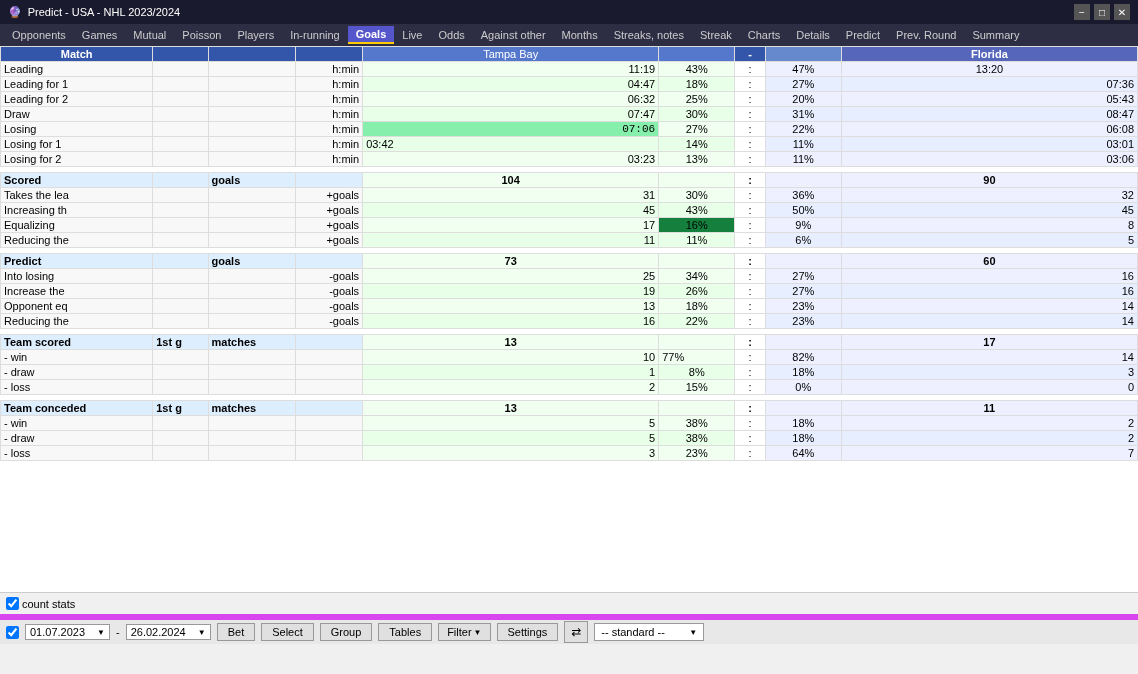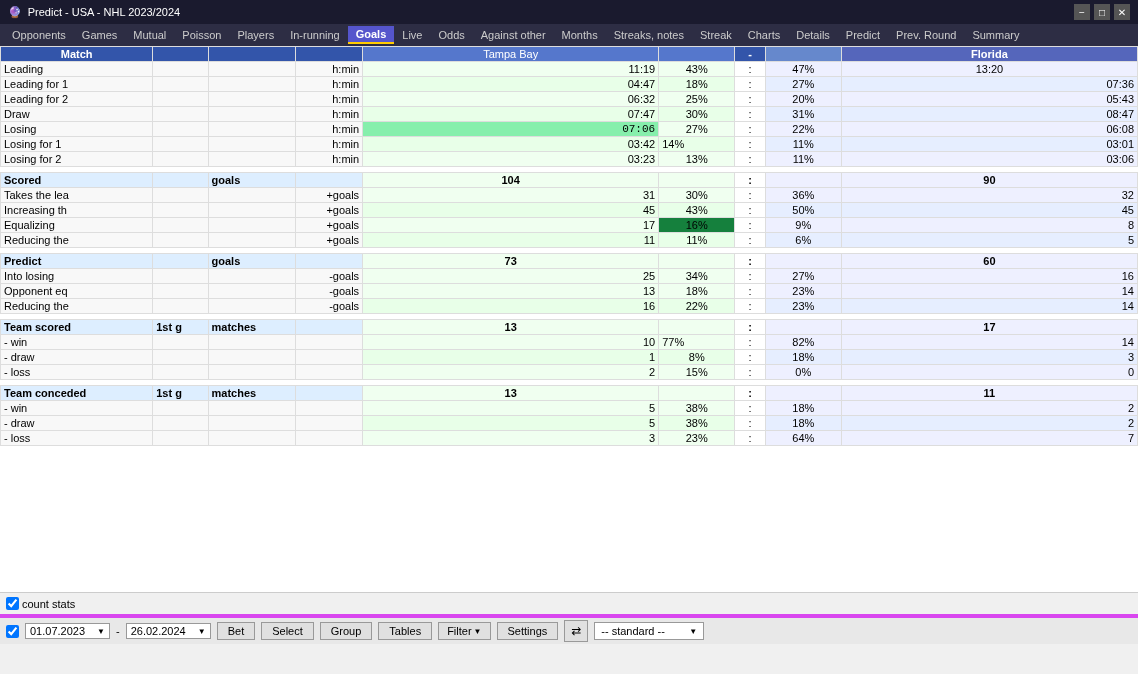--- a/index.html
+++ b/index.html
@@ -53,21 +53,21 @@
       align-items: center;
       padding: 2px 6px;
       height: 22px;
       gap: 8px;
     }
     .checkbox-label { display: flex; align-items: center; gap: 3px; font-size: 11px; }
     
     
     .status-bar {
       background: #e8e8e8;
-      border-top: 4px solid #d946ef;
+      border-top: 6px solid #d946ef;
       display: flex;
       align-items: center;
       padding: 2px 6px;
       height: 30px;
       gap: 6px;
     }
     .date-input {
       background: #fff;
       border: 1px solid #999;
       padding: 1px 4px;
@@ -231,22 +231,22 @@
           <td style="background-color: rgb(240, 255, 240); text-align: center;">27%</td>
           <td style="background-color: rgb(255, 255, 255); text-align: center;">:</td>
           <td style="background-color: rgb(238, 240, 255); text-align: center;">22%</td>
           <td style="background-color: rgb(238, 240, 255); text-align: right;">06:08</td>
         </tr>
         <tr>
           <td style="background-color: rgb(248, 248, 248);">Losing for 1</td>
           <td style="background-color: rgb(248, 248, 248);"></td>
           <td style="background-color: rgb(248, 248, 248);"></td>
           <td style="background-color: rgb(248, 248, 248); text-align: right;">h:min</td>
-          <td style="background-color: rgb(232, 255, 232); text-align: right;">03:42</td>
-          <td style="background-color: rgb(232, 255, 232); ">14%</td>
+          <td style="background-color: rgb(232, 255, 232); ">03:42</td>
+          <td style="background-color: rgb(232, 255, 232); text-align: center;">14%</td>
           <td style="background-color: rgb(255, 255, 255); text-align: center;">:</td>
           <td style="background-color: rgb(230, 238, 255); text-align: center;">11%</td>
           <td style="background-color: rgb(230, 238, 255); text-align: right;">03:01</td>
         </tr>
         <tr>
           <td style="background-color: rgb(248, 248, 248);">Losing for 2</td>
           <td style="background-color: rgb(248, 248, 248);"></td>
           <td style="background-color: rgb(248, 248, 248);"></td>
           <td style="background-color: rgb(248, 248, 248); text-align: right;">h:min</td>
           <td style="background-color: rgb(240, 255, 240); text-align: right;">03:23</td>
@@ -330,20 +330,31 @@
         <tr>
           <td style="background-color: rgb(248, 248, 248);">Into losing</td>
           <td style="background-color: rgb(248, 248, 248);"></td>
           <td style="background-color: rgb(248, 248, 248);"></td>
           <td style="background-color: rgb(248, 248, 248); text-align: right;">-goals</td>
           <td style="background-color: rgb(240, 255, 240); text-align: right;">25</td>
           <td style="background-color: rgb(240, 255, 240); text-align: center;">34%</td>
           <td style="background-color: rgb(255, 255, 255); text-align: center;">:</td>
           <td style="background-color: rgb(238, 240, 255); text-align: center;">27%</td>
           <td style="background-color: rgb(238, 240, 255); text-align: right;">16</td>
+        </tr>
+        <tr>
+          <td style="background-color: rgb(248, 248, 248);">Increase the</td>
+          <td style="background-color: rgb(248, 248, 248);"></td>
+          <td style="background-color: rgb(248, 248, 248);"></td>
+          <td style="background-color: rgb(248, 248, 248); text-align: right;">-goals</td>
+          <td style="background-color: rgb(232, 255, 232); text-align: right;">19</td>
+          <td style="background-color: rgb(232, 255, 232); text-align: center;">26%</td>
+          <td style="background-color: rgb(255, 255, 255); text-align: center;">:</td>
+          <td style="background-color: rgb(230, 238, 255); text-align: center;">27%</td>
+          <td style="background-color: rgb(230, 238, 255); text-align: right;">16</td>
         </tr>
         <tr>
           <td style="background-color: rgb(248, 248, 248);">Opponent eq</td>
           <td style="background-color: rgb(248, 248, 248);"></td>
           <td style="background-color: rgb(248, 248, 248);"></td>
           <td style="background-color: rgb(248, 248, 248); text-align: right;">-goals</td>
           <td style="background-color: rgb(240, 255, 240); text-align: right;">13</td>
           <td style="background-color: rgb(240, 255, 240); text-align: center;">18%</td>
           <td style="background-color: rgb(255, 255, 255); text-align: center;">:</td>
           <td style="background-color: rgb(238, 240, 255); text-align: center;">23%</td>

